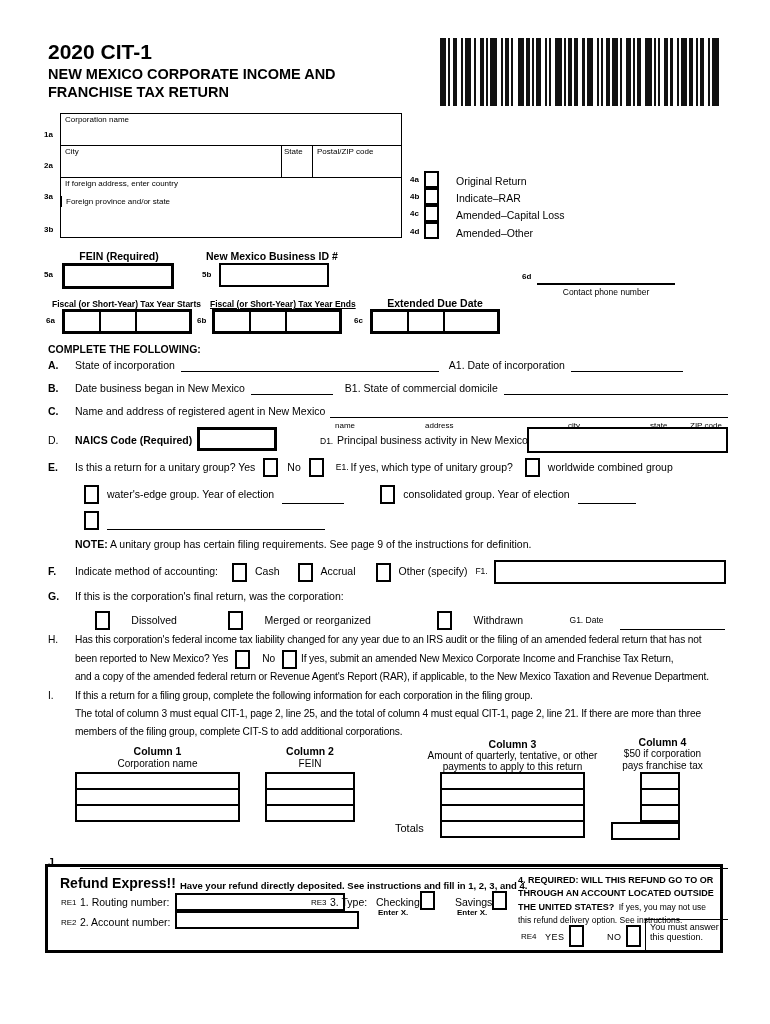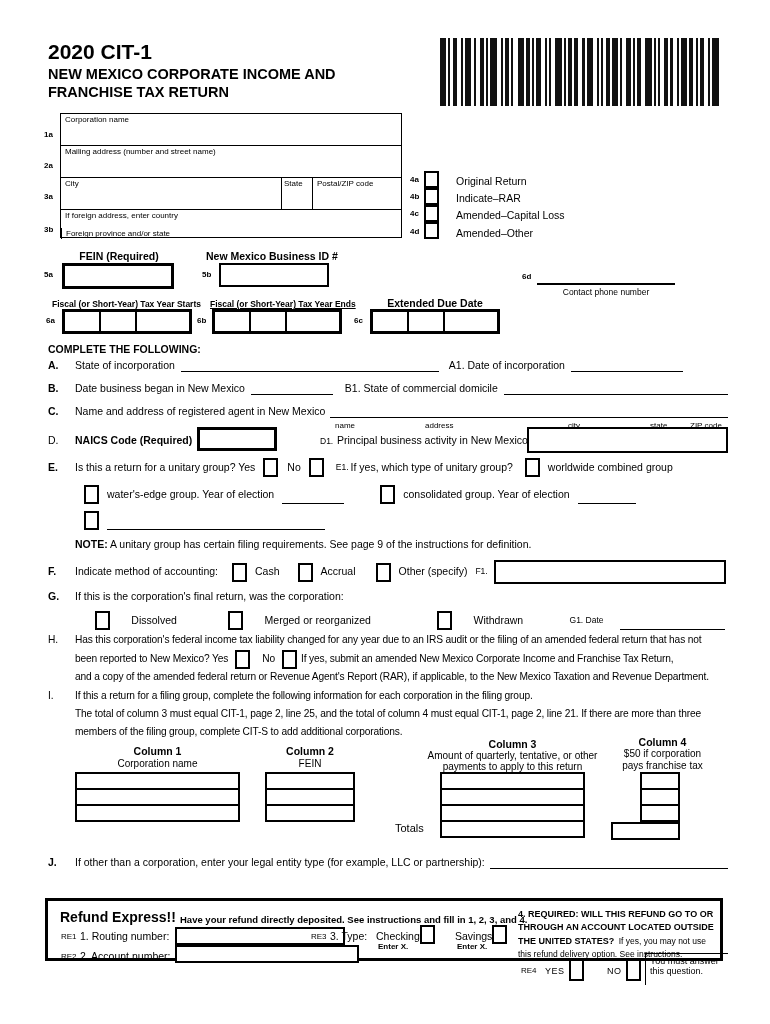--- a/index.html
+++ b/index.html
@@ -129,23 +129,20 @@
 
   <div class="abs s8 b" style="left:44px;top:131px;">1a</div>
   <div class="abs s8 b" style="left:44px;top:162px;">2a</div>
   <div class="abs s8 b" style="left:44px;top:193px;">3a</div>
   <div class="abs s8 b" style="left:44px;top:226px;">3b</div>
 
   <div class="abs" style="left:60px;top:113px;width:342px;height:125px;border:1.5px solid #000;box-sizing:border-box;">
     <div style="height:31px;">
       <div class="s8" style="padding:2px 0 0 4px;">Corporation name</div>
     </div>
-    <div style="height:31px;border-top:1.5px solid #000;">
-      <div class="s8" style="padding:2px 0 0 4px;">Mailing address (number and street name)</div>
-    </div>
     <div class="seg" style="height:31px;border-top:1.5px solid #000;">
       <div style="width:220px;">
         <div class="s8" style="padding:2px 0 0 4px;">City</div>
       </div>
       <div style="width:30px;border-left:1.5px solid #000;">
         <div class="s8" style="padding:2px 0 0 2px;">State</div>
       </div>
       <div style="flex:1;border-left:1.5px solid #000;">
         <div class="s8" style="padding:2px 0 0 4px;">Postal/ZIP code</div>
       </div>
@@ -353,25 +350,24 @@
     <div class="rowcell first"></div>
     <div class="rowcell"></div>
     <div class="rowcell"></div>
   </div>
   <div class="abs box2" style="left:611px;top:822px;width:65px;height:14px;"></div>
 
   <div class="abs" style="left:395px;top:822px;font-size:11px;">Totals</div>
 
   <div class="abs flex t" style="left:48px;top:856px;width:680px;">
     <span class="num">J.</span>
-    <span>If other than a corporation, enter your legal entity type (for example, LLC or partnership):</span>
     <span class="wl grow" style="margin-left:5px;"></span>
   </div>
 
-  <div class="abs" style="left:45px;top:898px;width:678px;height:63px;border:3px solid #000;box-sizing:border-box;padding-left:36px;">
+  <div class="abs" style="left:45px;top:864px;width:678px;height:89px;border:3px solid #000;box-sizing:border-box;padding-left:36px;">
     <div class="abs b" style="left:12px;top:8px;font-size:14px;">Refund Express!!</div>
     <div class="abs b" style="left:132px;top:13px;font-size:9.5px;">Have your refund directly deposited. See instructions and fill in 1, 2, 3, and 4.</div>
 
     <div class="abs s8" style="left:13px;top:32px;">RE1</div>
     <div class="abs t" style="left:32px;top:29px;">1. Routing number:</div>
     <div class="abs box2" style="left:127px;top:26px;width:166px;height:14px;"></div>
 
     <div class="abs s8" style="left:13px;top:52px;">RE2</div>
     <div class="abs t" style="left:32px;top:49px;">2. Account number:</div>
     <div class="abs box2" style="left:127px;top:44px;width:180px;height:14px;"></div>

